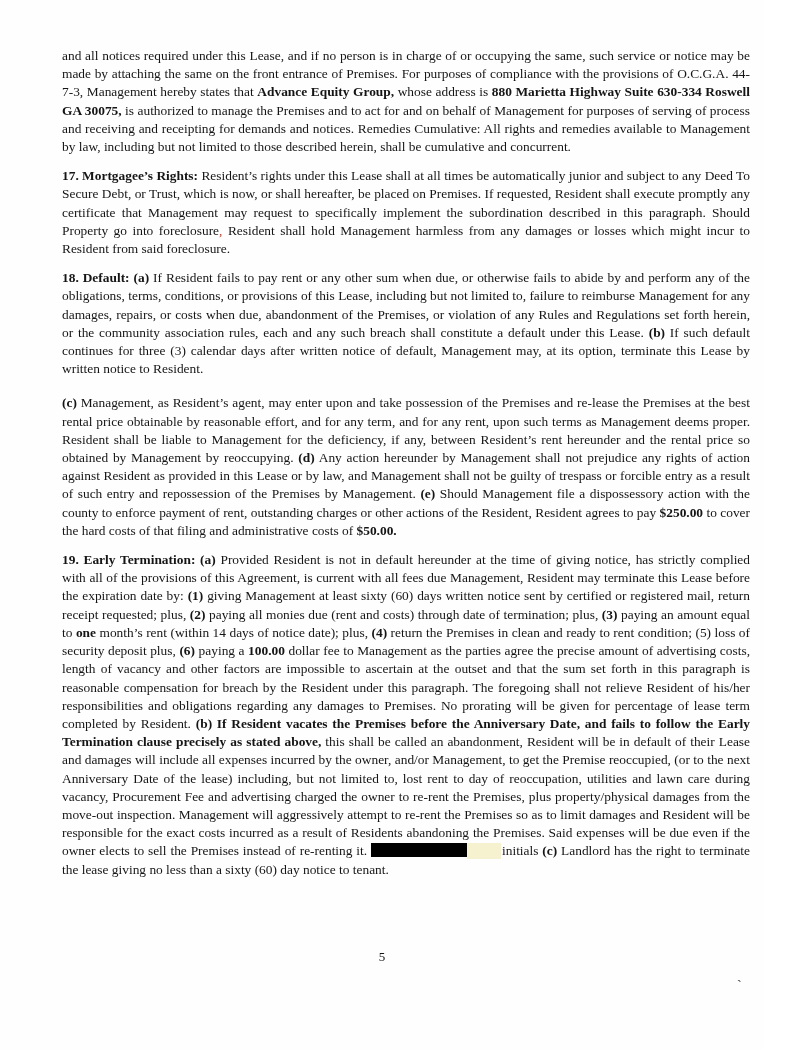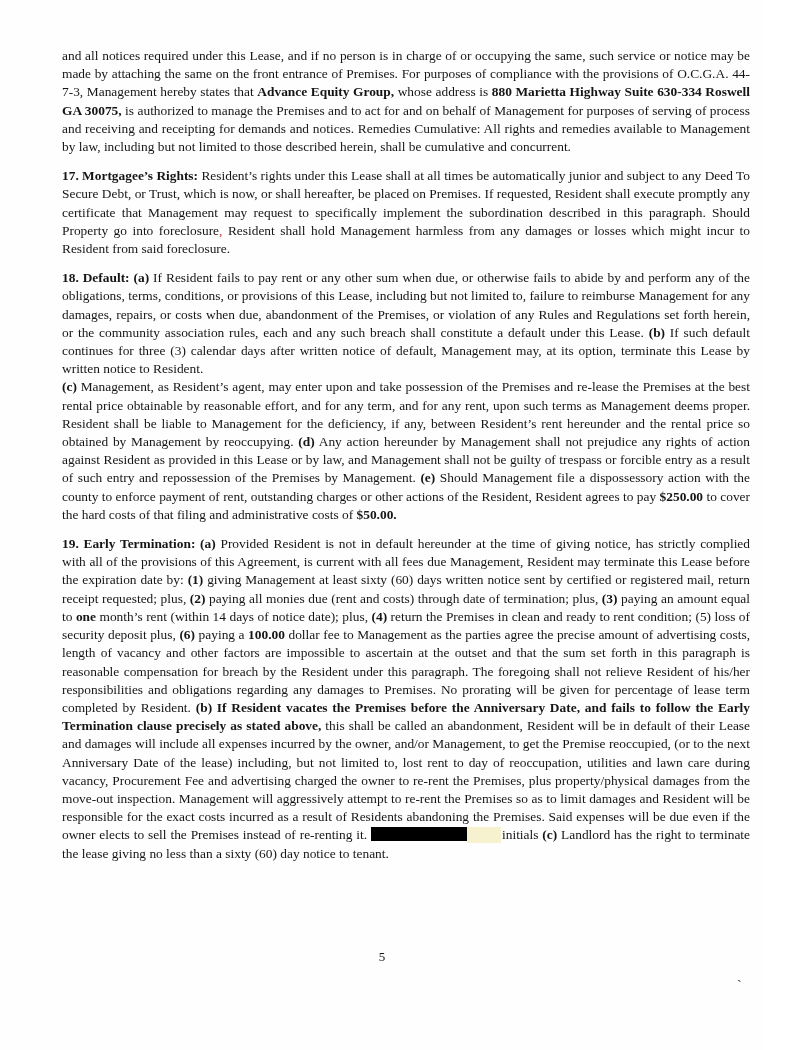--- a/index.html
+++ b/index.html
@@ -16,21 +16,21 @@
   .content {
     position:absolute;
     left:62px;
     top:47px;
     width:688px;
     font-size:13.4px;
     line-height:18.2px;
     text-align:justify;
   }
   .para { margin:0 0 11px 0; }
-  .para.mb0 { margin-bottom:0; }
+  .para.mb0 { margin-bottom:16px; }
   .b { font-weight:bold; }
   .redaction {
     display:inline-block;
     width:96px;
     height:14px;
     background:#000000;
     vertical-align:-2px;
   }
   .highlight {
     display:inline-block;

